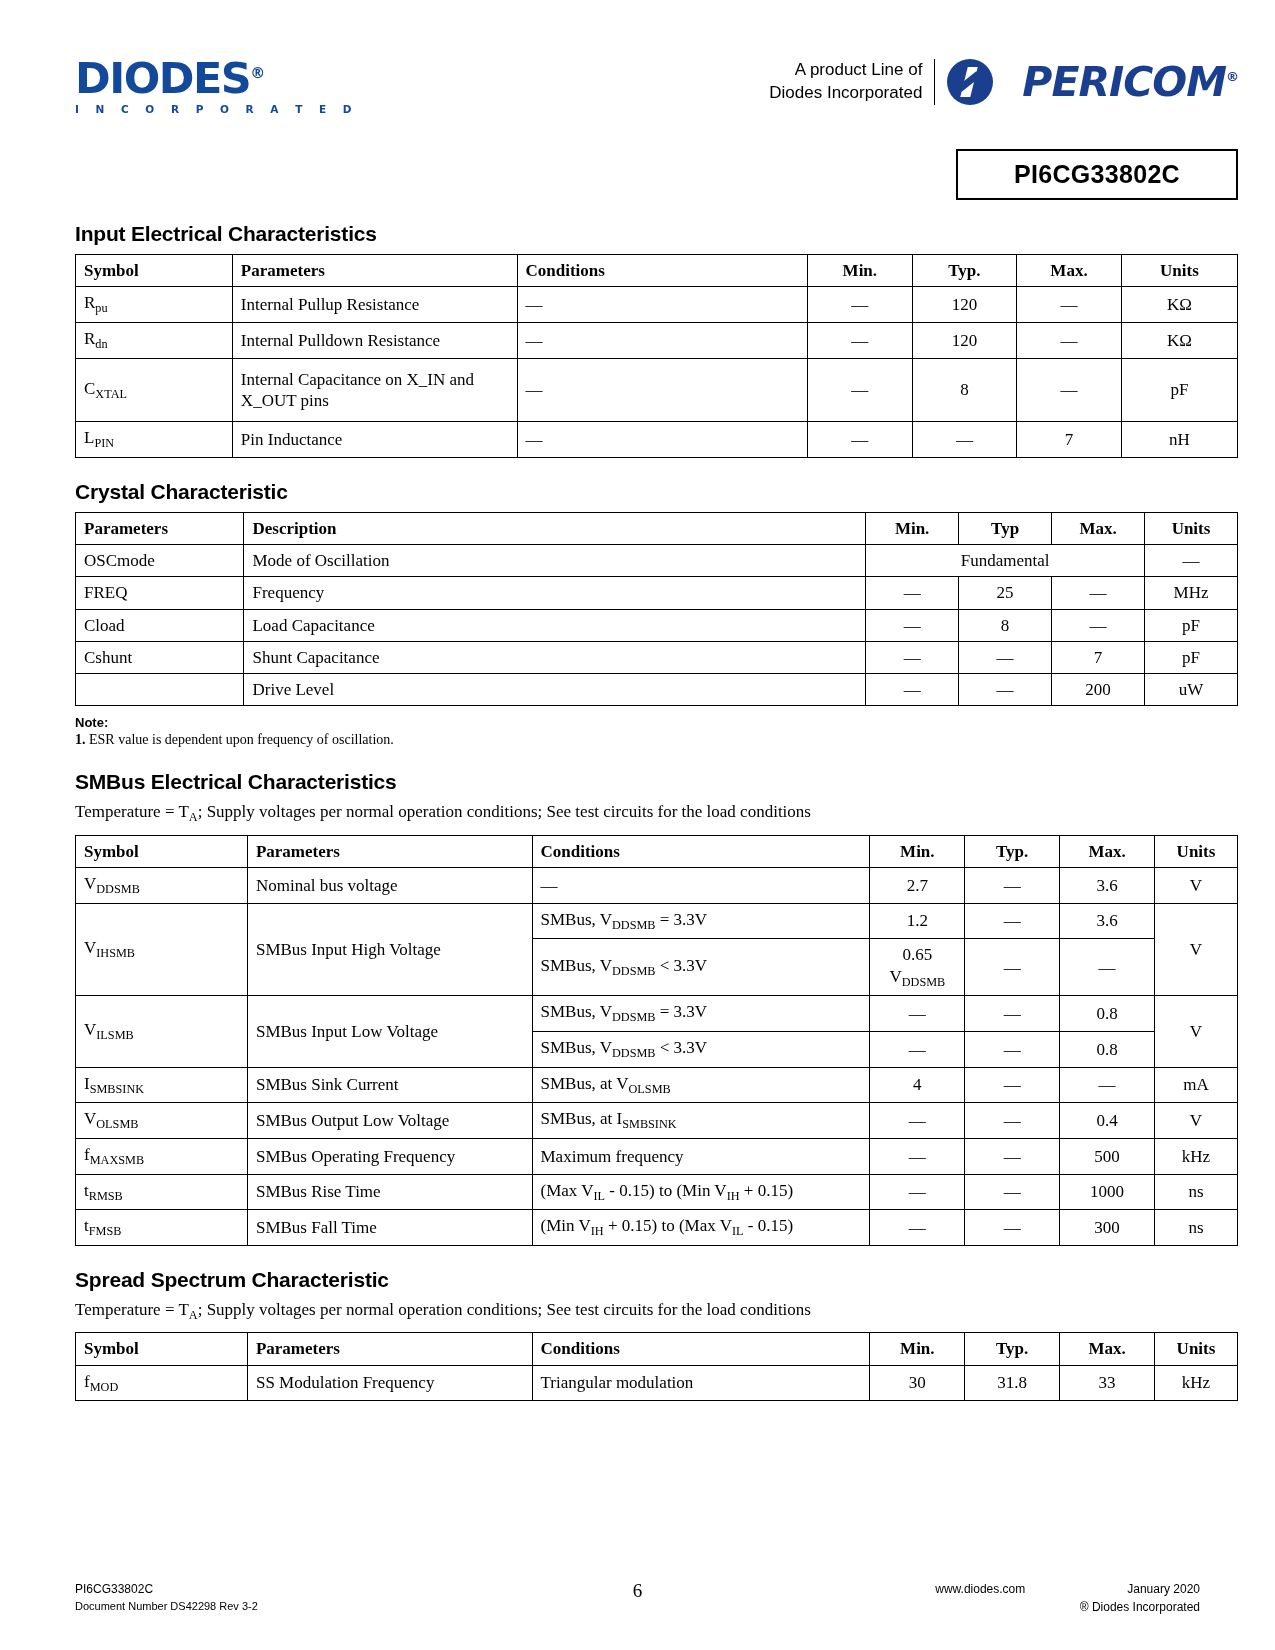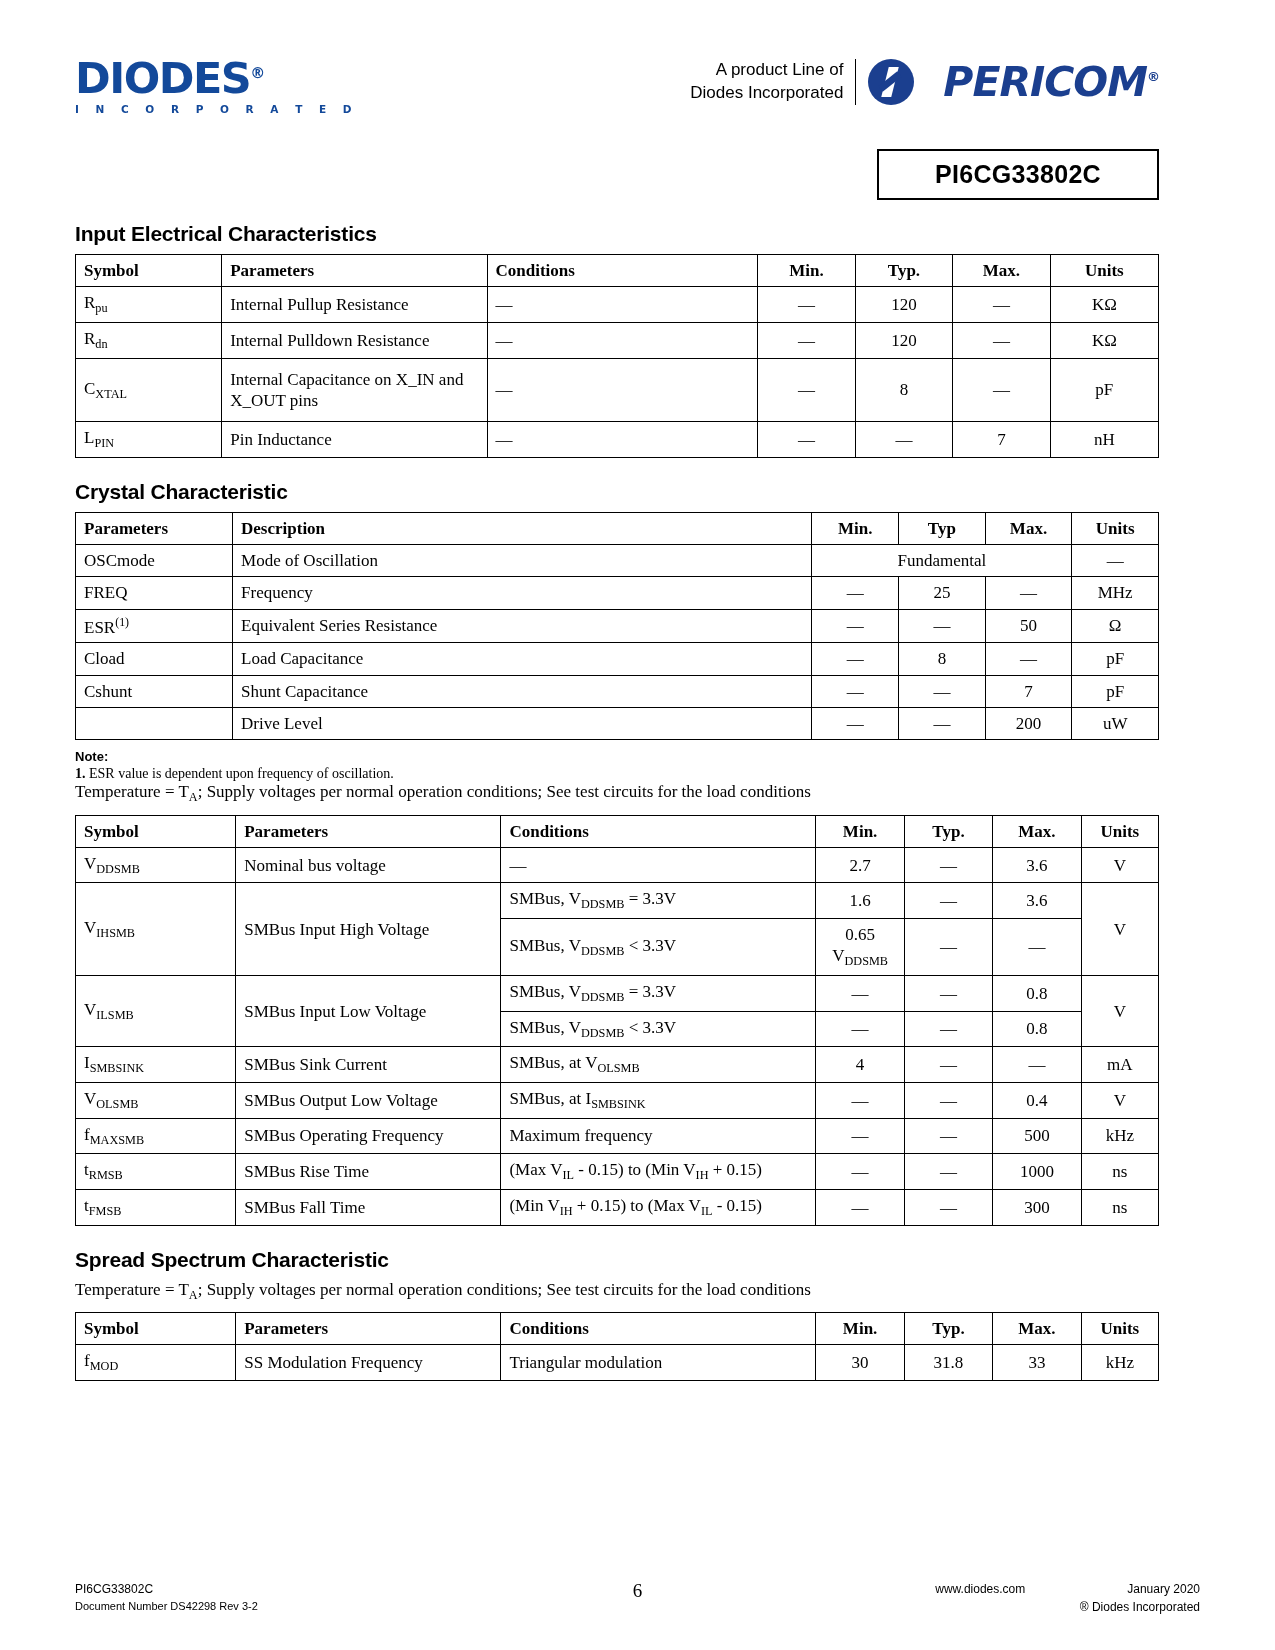--- a/index.html
+++ b/index.html
@@ -12,21 +12,21 @@
     height: 1650px;
     font-family: "Liberation Serif", serif;
     color: #000000;
     position: relative;
   }
   .page {
     position: relative;
     width: 1275px;
     height: 1650px;
     box-sizing: border-box;
-    padding: 45px 116px 0 75px;
+    padding: 45px 37px 0 75px;
   }
 
   
   .header {
     display: flex;
     align-items: flex-start;
     justify-content: space-between;
     height: 92px;
   }
   .logo-block {
@@ -325,28 +325,20 @@
       </tr>
       <tr>
         <td>FREQ</td>
         <td>Frequency</td>
         <td class="c">—</td>
         <td class="c">25</td>
         <td class="c">—</td>
         <td class="c">MHz</td>
       </tr>
       <tr>
-        <td><span>ESR</span><sup>(1)</sup></td>
-        <td>Equivalent Series Resistance</td>
-        <td class="c">—</td>
-        <td class="c">—</td>
-        <td class="c">50</td>
-        <td class="c">Ω</td>
-      </tr>
-      <tr>
         <td>Cload</td>
         <td>Load Capacitance</td>
         <td class="c">—</td>
         <td class="c">8</td>
         <td class="c">—</td>
         <td class="c">pF</td>
       </tr>
       <tr>
         <td>Cshunt</td>
         <td>Shunt Capacitance</td>
@@ -362,20 +354,21 @@
         <td class="c">—</td>
         <td class="c">200</td>
         <td class="c">uW</td>
       </tr>
     </tbody>
   </table>
 
   <div class="note-title">Note:</div>
   <p class="note-text"><b>1.</b><span> ESR value is dependent upon frequency of oscillation.</span></p>
 
+  <h2 class="section">SMBus Electrical Characteristics</h2>
   <p class="cond"><span>Temperature = T</span><sub>A</sub><span>; Supply voltages per normal operation conditions; See test circuits for the load conditions</span></p>
   <table class="spec">
     <colgroup>
       <col style="width:14.5%">
         <col style="width:24%">
         <col style="width:28.5%">
       <col style="width:8%">
         <col style="width:8%">
         <col style="width:8%">
         <col style="width:7%">
@@ -400,21 +393,21 @@
         <td class="c">2.7</td>
         <td class="c">—</td>
         <td class="c">3.6</td>
         <td class="c">V</td>
       </tr>
 
       <tr>
         <td rowspan="2"><span>V</span><sub>IHSMB</sub></td>
         <td rowspan="2">SMBus Input High Voltage</td>
         <td><span>SMBus, V</span><sub>DDSMB</sub><span> = 3.3V</span></td>
-        <td class="c">1.6</td>
+        <td class="c">1.2</td>
         <td class="c">—</td>
         <td class="c">3.6</td>
         <td class="c" rowspan="2">V</td>
       </tr>
       <tr>
         <td style="padding-top:12px;padding-bottom:12px;"><span>SMBus, V</span><sub>DDSMB</sub><span> &lt; 3.3V</span></td>
         <td class="c"><span>0.65 V</span><sub>DDSMB</sub></td>
         <td class="c">—</td>
         <td class="c">—</td>
       </tr>

